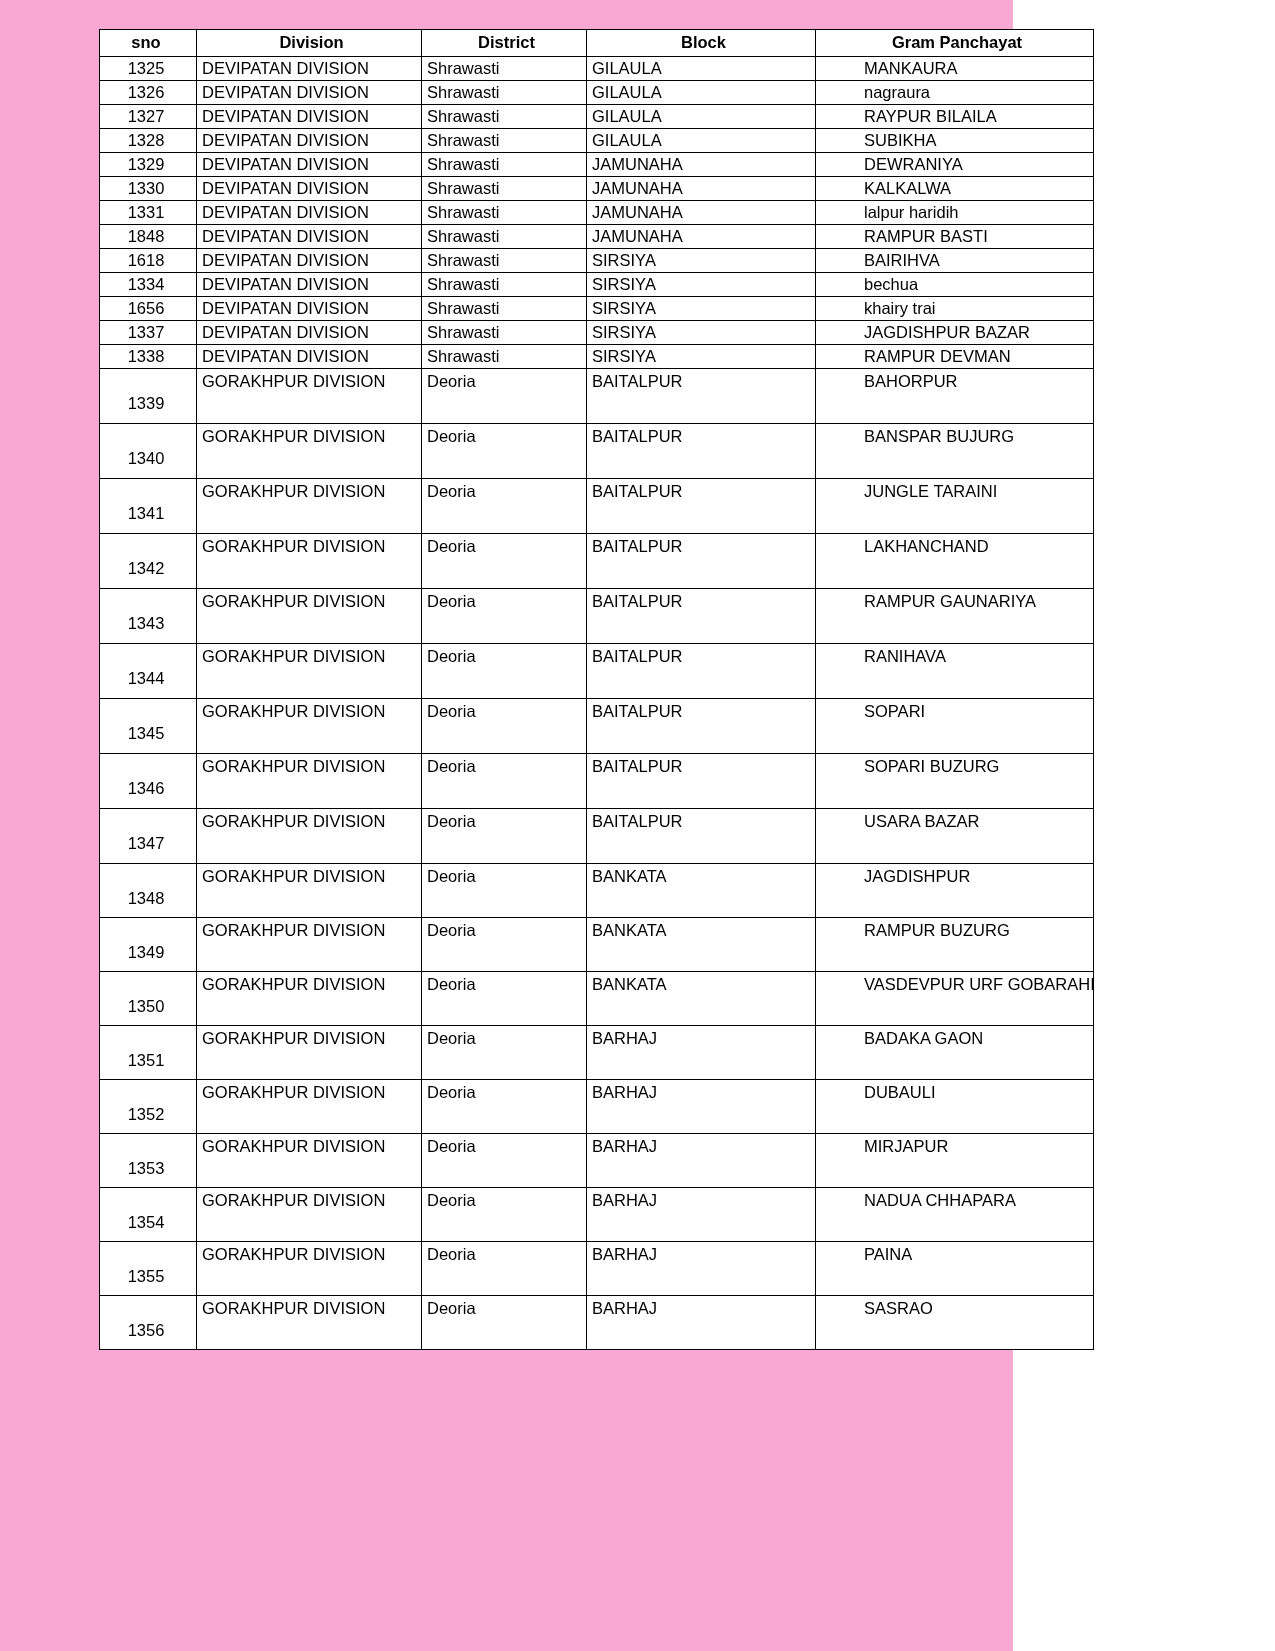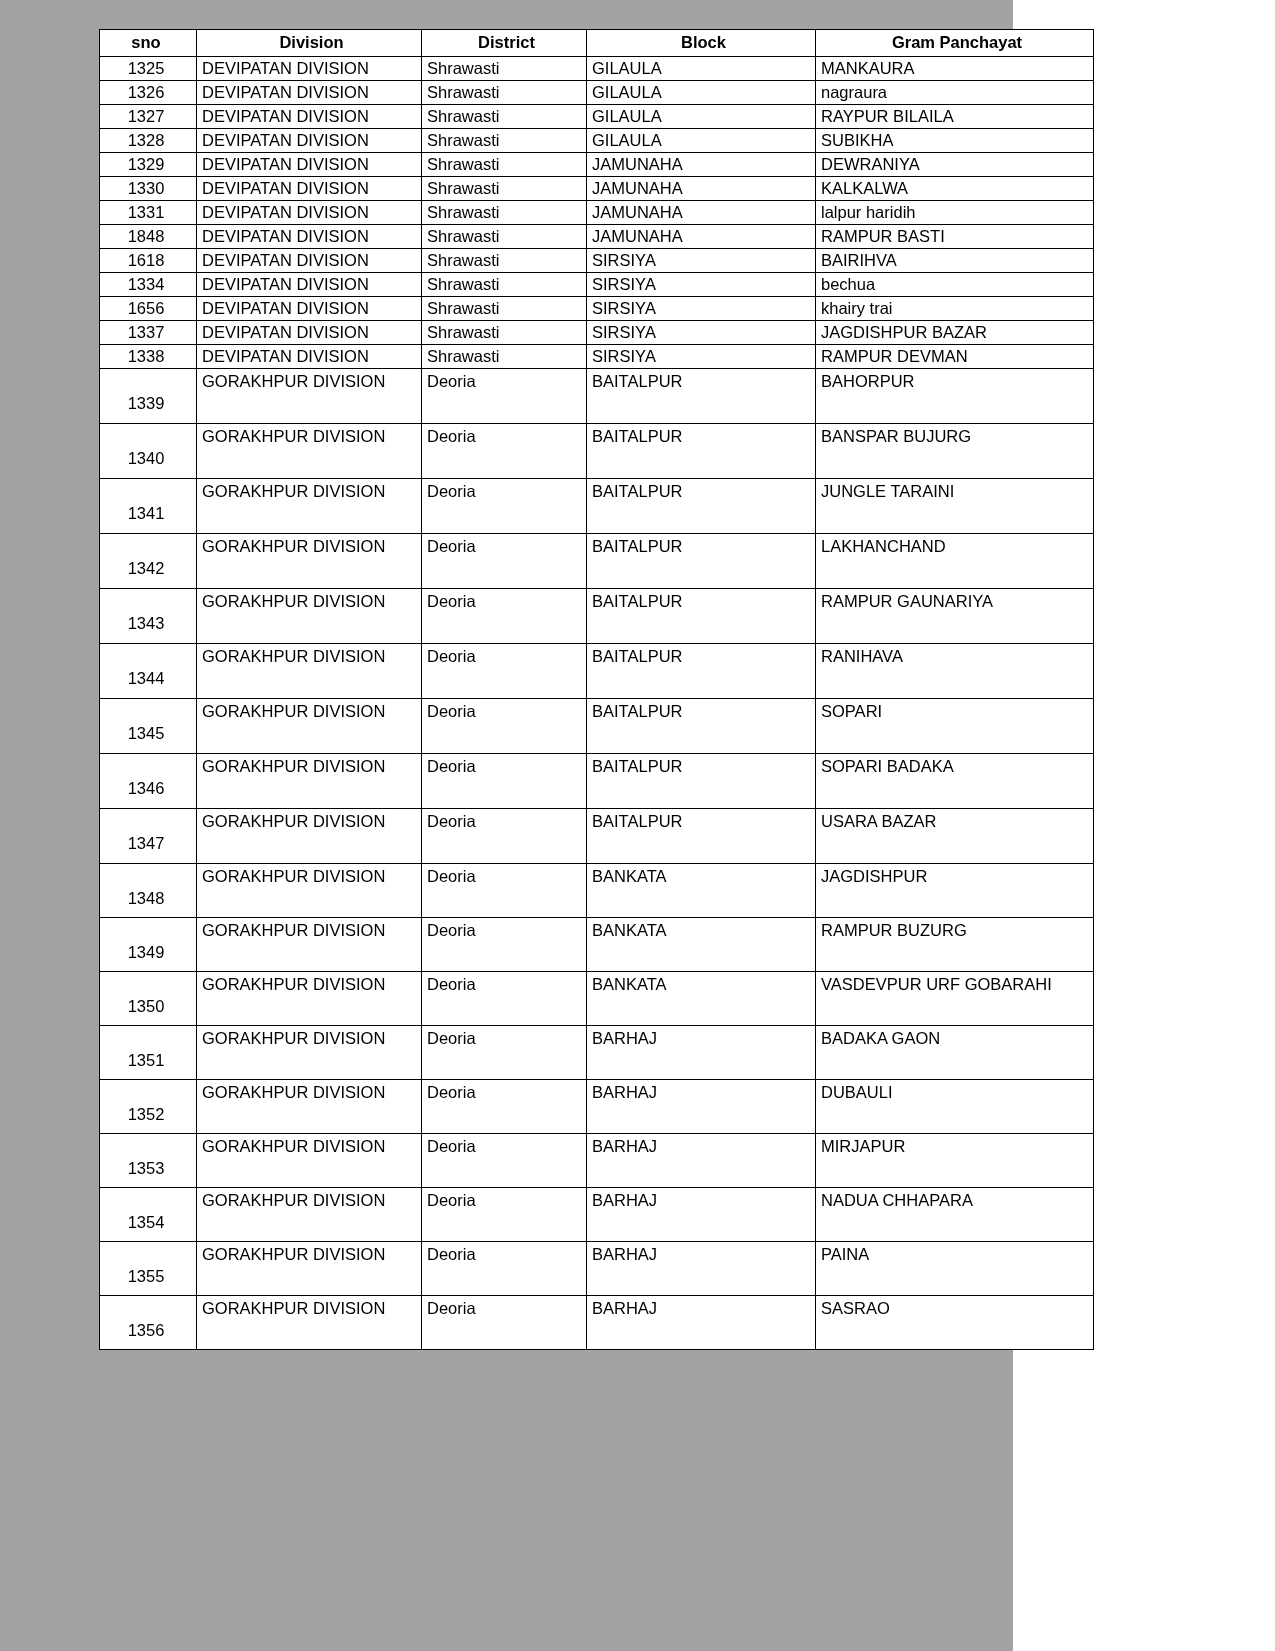--- a/index.html
+++ b/index.html
@@ -11,21 +11,21 @@
     width: 1275px;
     height: 1651px;
     font-family: "Liberation Sans", sans-serif;
     color: #000000;
     -webkit-font-smoothing: antialiased;
   }
   #page {
     position: relative;
     width: 1013px;
     height: 1651px;
-    background: #a3a3a3;
+    background: #f9a8d4;
     text-decoration: underline;
   }
   #table-wrap {
     position: absolute;
     left: 99px;
     top: 29px;
     width: 994px;
   }
   table.data-table {
     border-collapse: collapse;
@@ -75,21 +75,21 @@
   
   tr.row-tall td { height: 54px; vertical-align: top; }
   tr.row-tall td .cell { padding-top: 3px; }
   tr.row-tall td.sno-cell { vertical-align: top; }
   tr.row-tall td.sno-cell .cell { padding-top: 25px; }
 
   tr.row-tall-b td { height: 53px; }
 
   
   td.gram-cell { overflow: visible; }
-  td.gram-cell .cell { overflow: visible; }
+  td.gram-cell .cell { overflow: visible; margin-left: 43px; }
 </style>
 </head>
 <body>
 
 <div id="page">
   <div id="table-wrap">
     <table class="data-table">
       <colgroup>
         <col class="c-sno">
         <col class="c-division">
@@ -464,21 +464,21 @@
             <td>
               <span class="cell">GORAKHPUR DIVISION</span>
             </td>
             <td>
               <span class="cell">Deoria</span>
             </td>
             <td>
               <span class="cell">BAITALPUR</span>
             </td>
             <td class="gram-cell">
-              <span class="cell">SOPARI BADAKA</span>
+              <span class="cell">SOPARI BUZURG</span>
             </td>
           </tr>
           <tr class="row-tall">
             <td class="sno-cell">
               <span class="cell">1347</span>
             </td>
             <td>
               <span class="cell">GORAKHPUR DIVISION</span>
             </td>
             <td>

